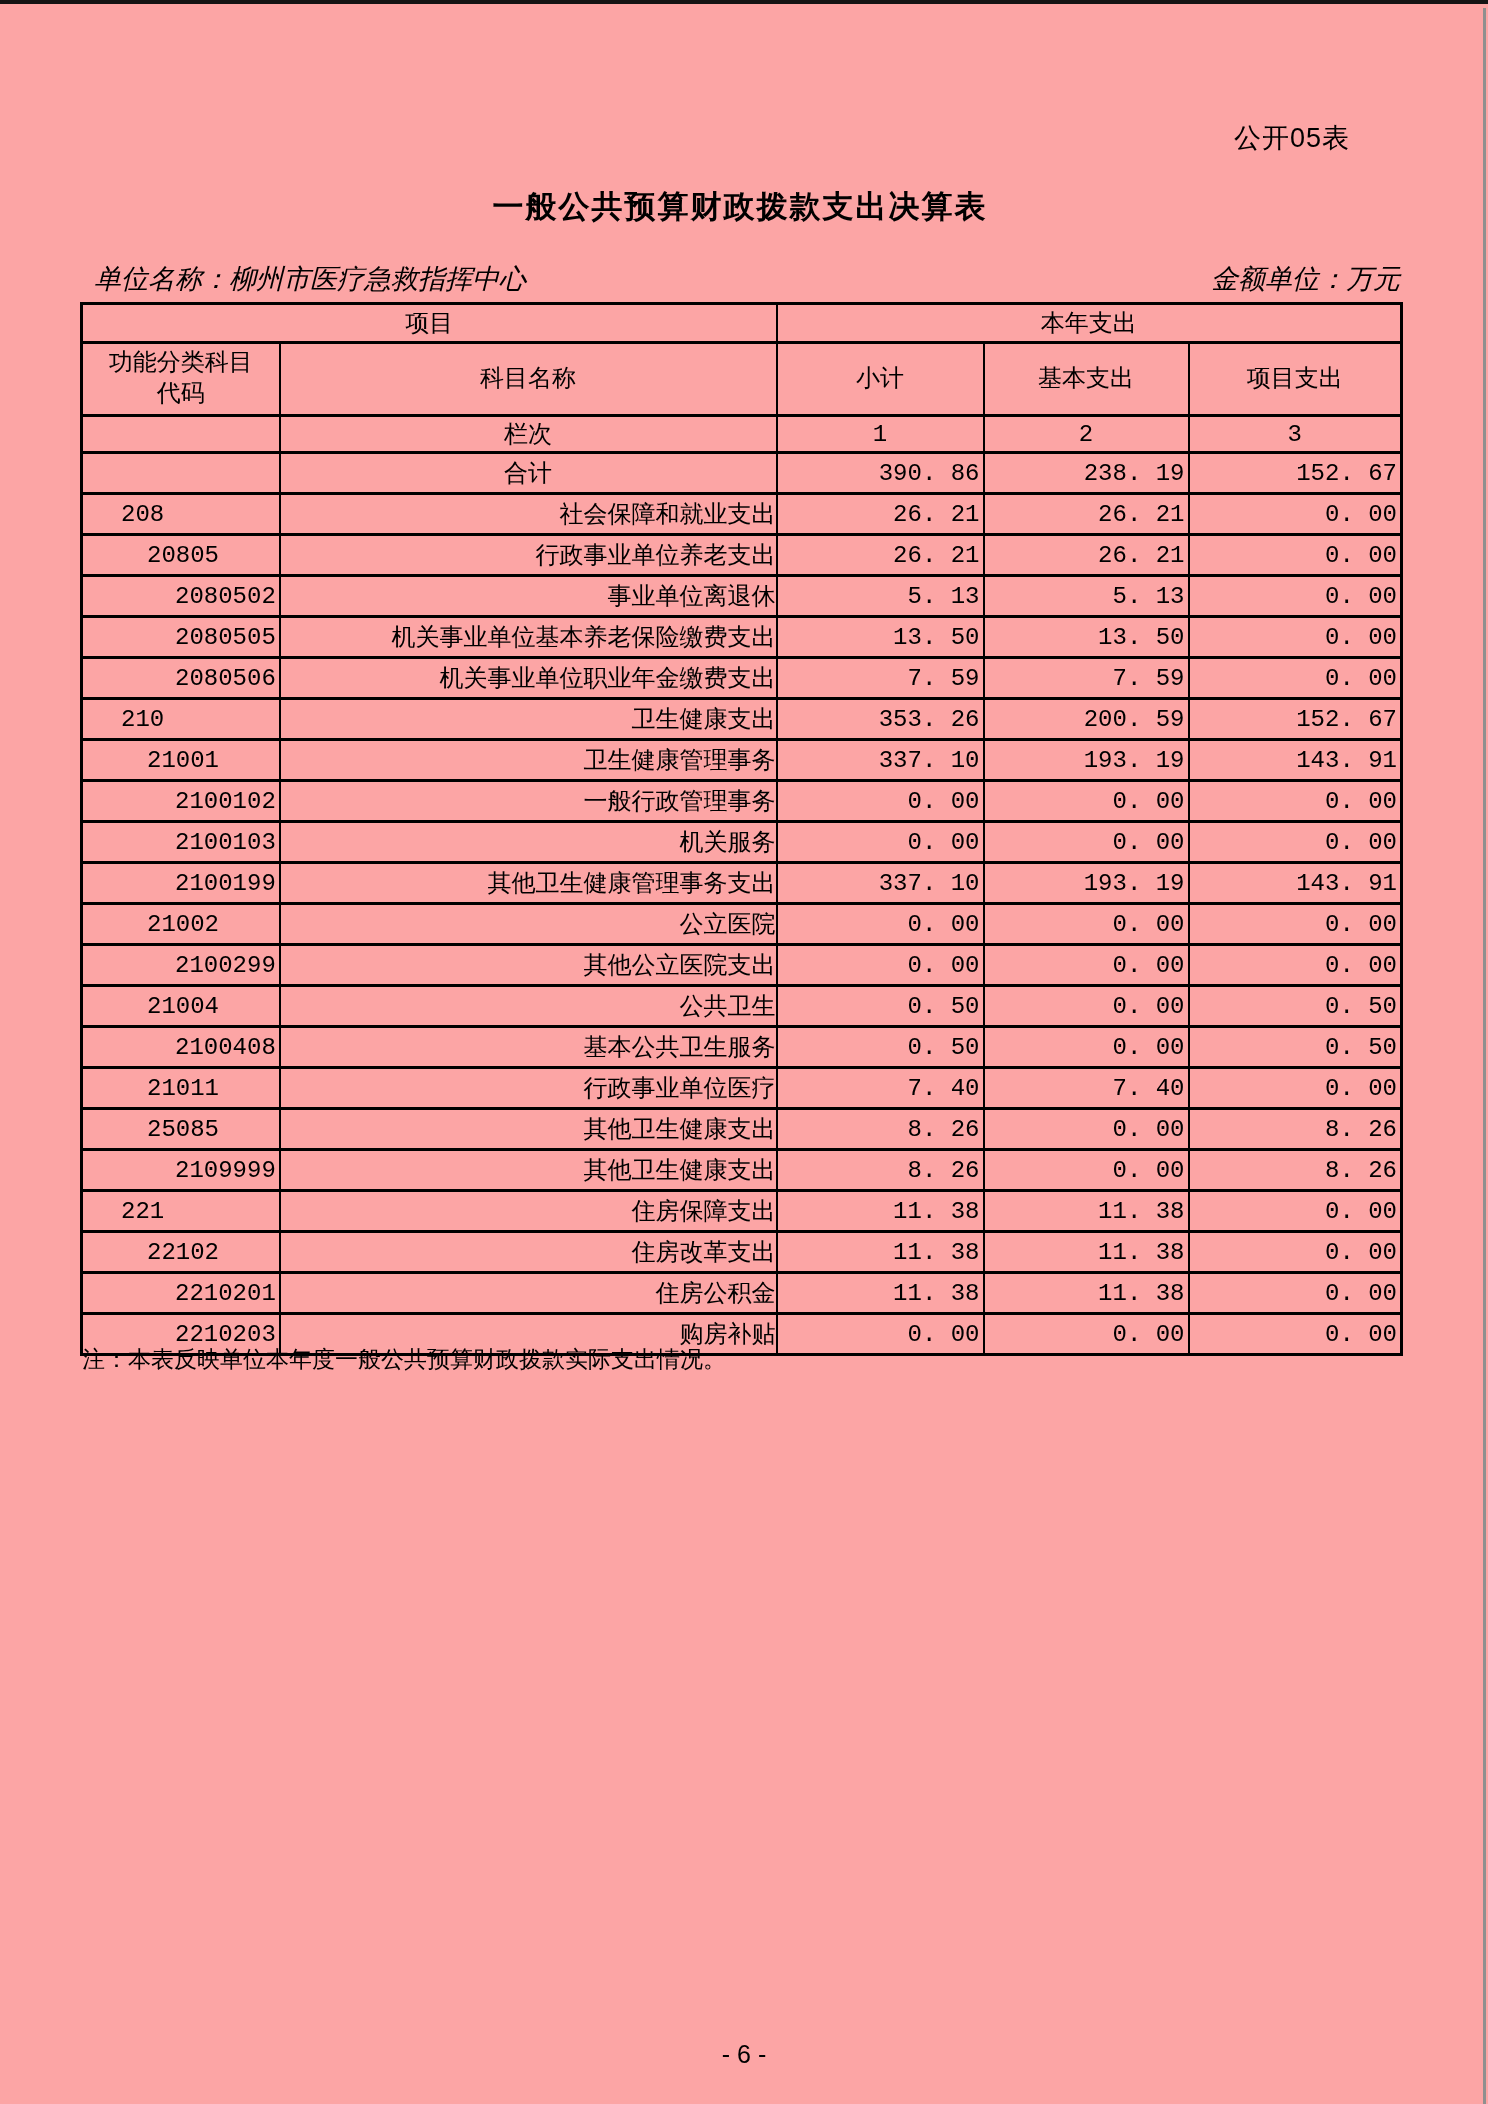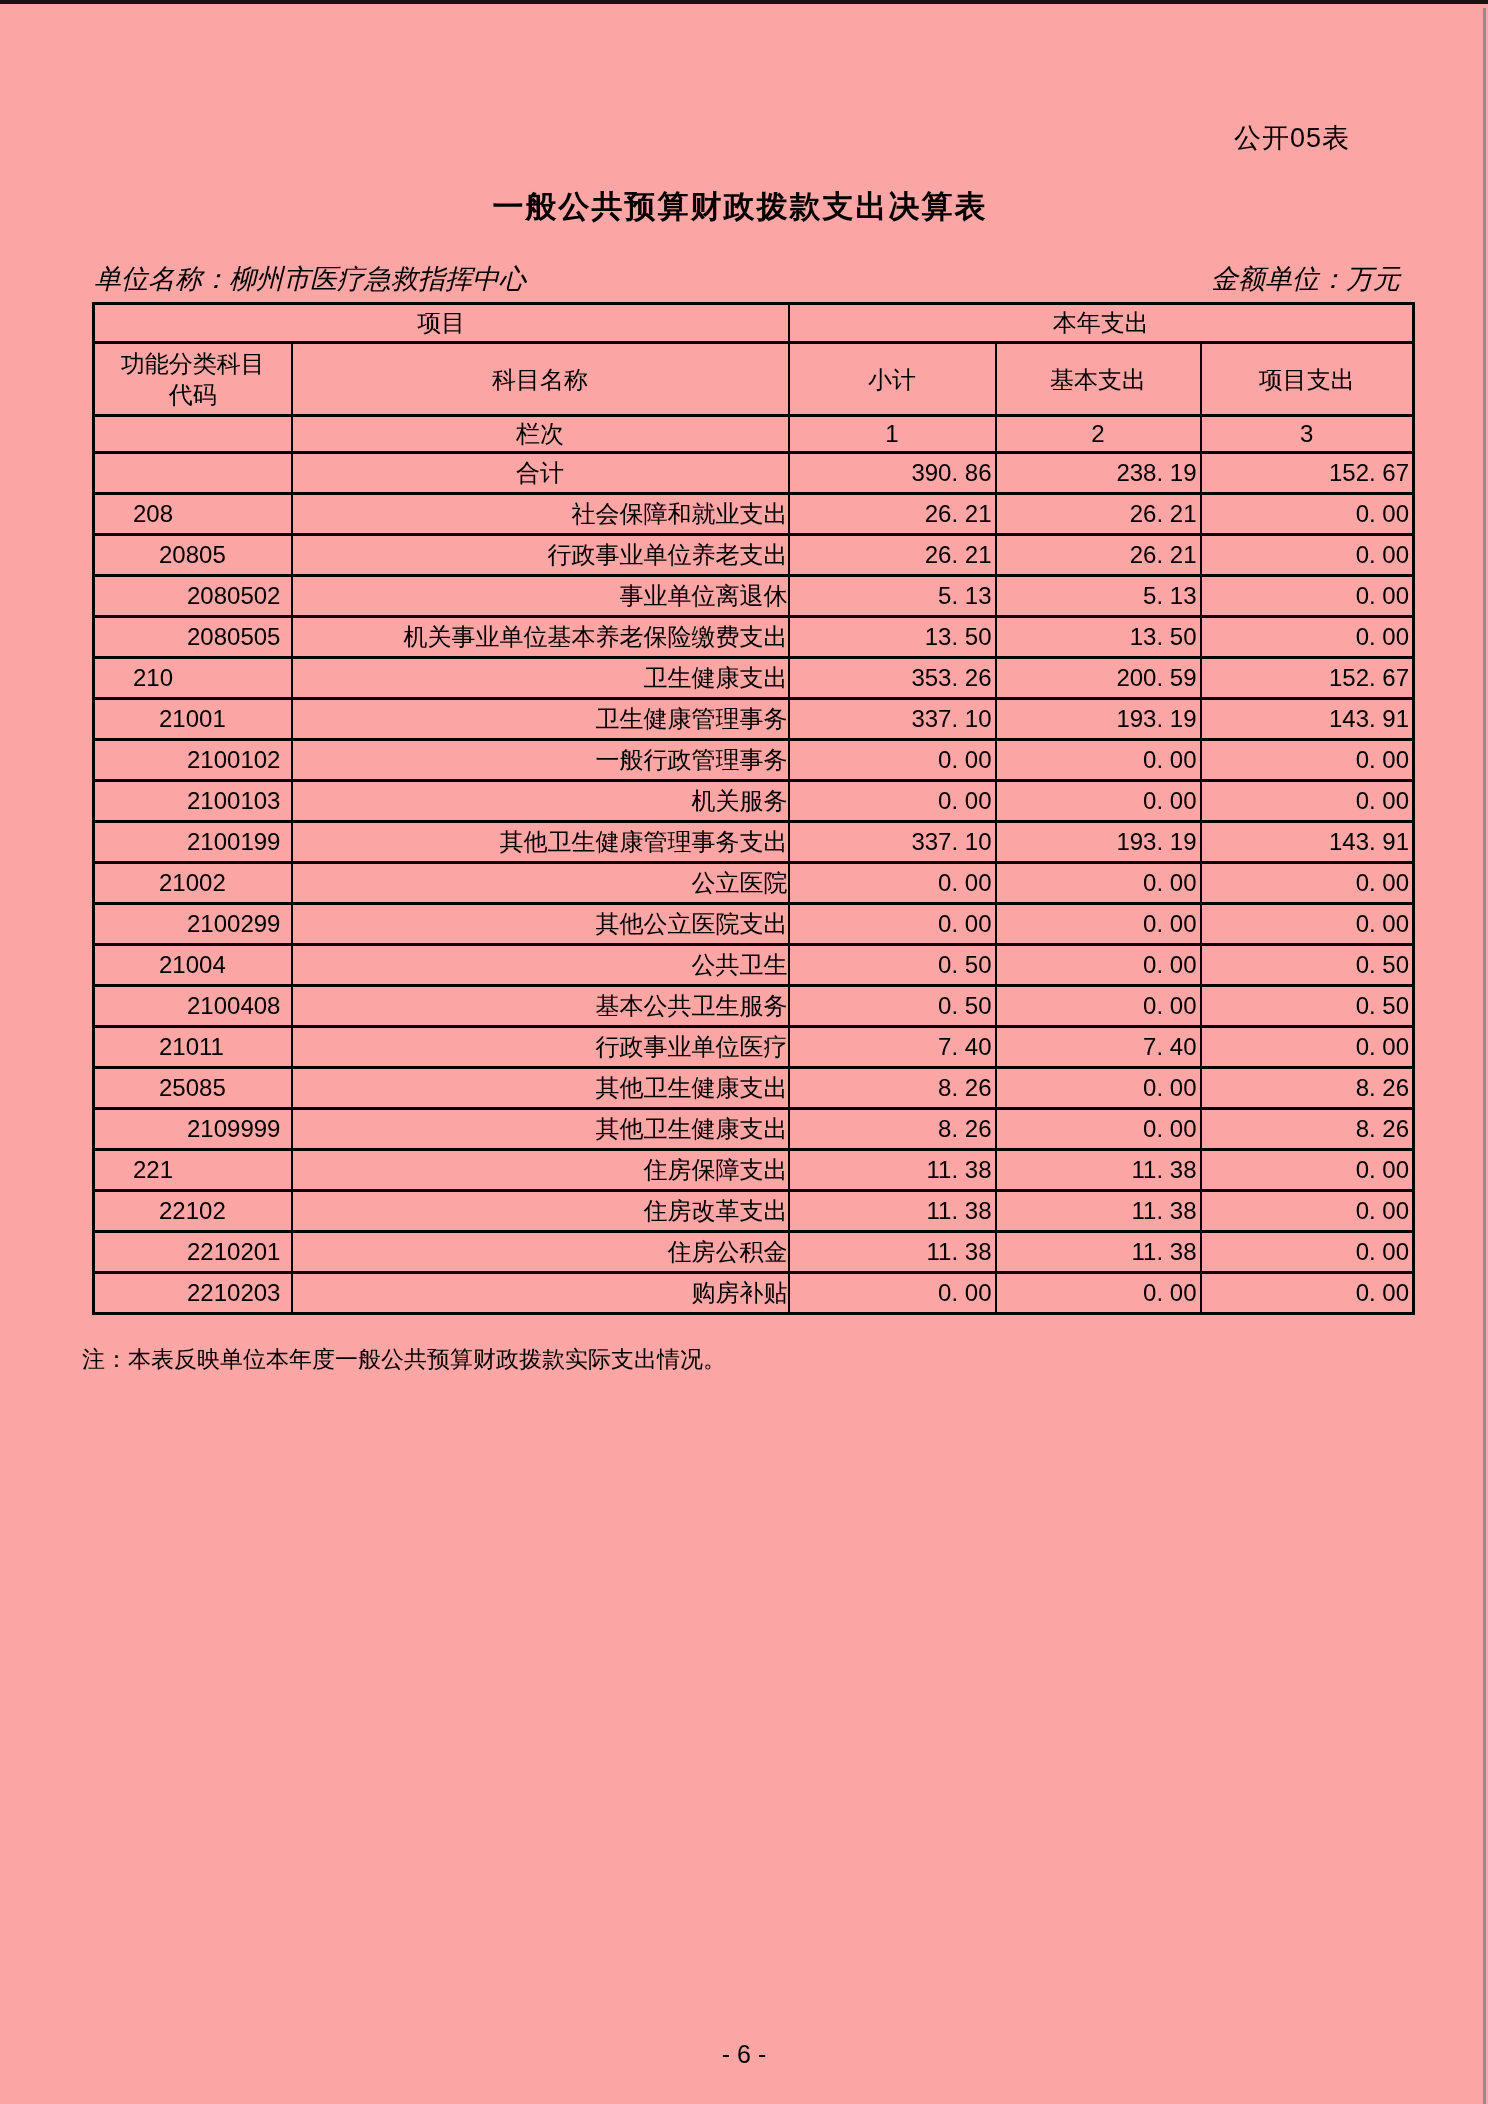--- a/index.html
+++ b/index.html
@@ -33,23 +33,24 @@
     text-align: center; font-size: 31px; font-weight: bold; letter-spacing: 2px;
   }
   .unit-row {
     position: absolute; top: 261px; left: 80px; width: 1320px;
     display: flex; justify-content: space-between;
     font-size: 27px;
     font-style: italic;
   }
   .unit-row .unit-name { padding-left: 14px; }
   table.budget {
-    position: absolute; top: 302px; left: 92px;
+    position: absolute; top: 302px; left: 80px;
     width: 1320px; border-collapse: collapse; table-layout: fixed;
     font-size: 24px;
+    font-family: Liberation Mono, monospace;
   }
   table.budget { border: 3px solid #000; }
   .budget th, .budget td {
     border-left: 2px solid #000;
     border-right: 2px solid #000;
     border-top: 3px solid #000;
     border-bottom: 3px solid #000;
     font-weight: normal;
     padding: 0;
     white-space: nowrap;
@@ -157,20 +158,27 @@
           <td class="num">0. 00</td>
         </tr>
         <tr>
           <td class="code lvl3">2080505</td>
           <td class="name lvl3">机关事业单位基本养老保险缴费支出</td>
           <td class="num">13. 50</td>
           <td class="num">13. 50</td>
           <td class="num">0. 00</td>
         </tr>
         <tr>
+          <td class="code lvl3">2080506</td>
+          <td class="name lvl3">机关事业单位职业年金缴费支出</td>
+          <td class="num">7. 59</td>
+          <td class="num">7. 59</td>
+          <td class="num">0. 00</td>
+        </tr>
+        <tr>
           <td class="code lvl1">210</td>
           <td class="name lvl1">卫生健康支出</td>
           <td class="num">353. 26</td>
           <td class="num">200. 59</td>
           <td class="num">152. 67</td>
         </tr>
         <tr>
           <td class="code lvl2">21001</td>
           <td class="name lvl2">卫生健康管理事务</td>
           <td class="num">337. 10</td>

